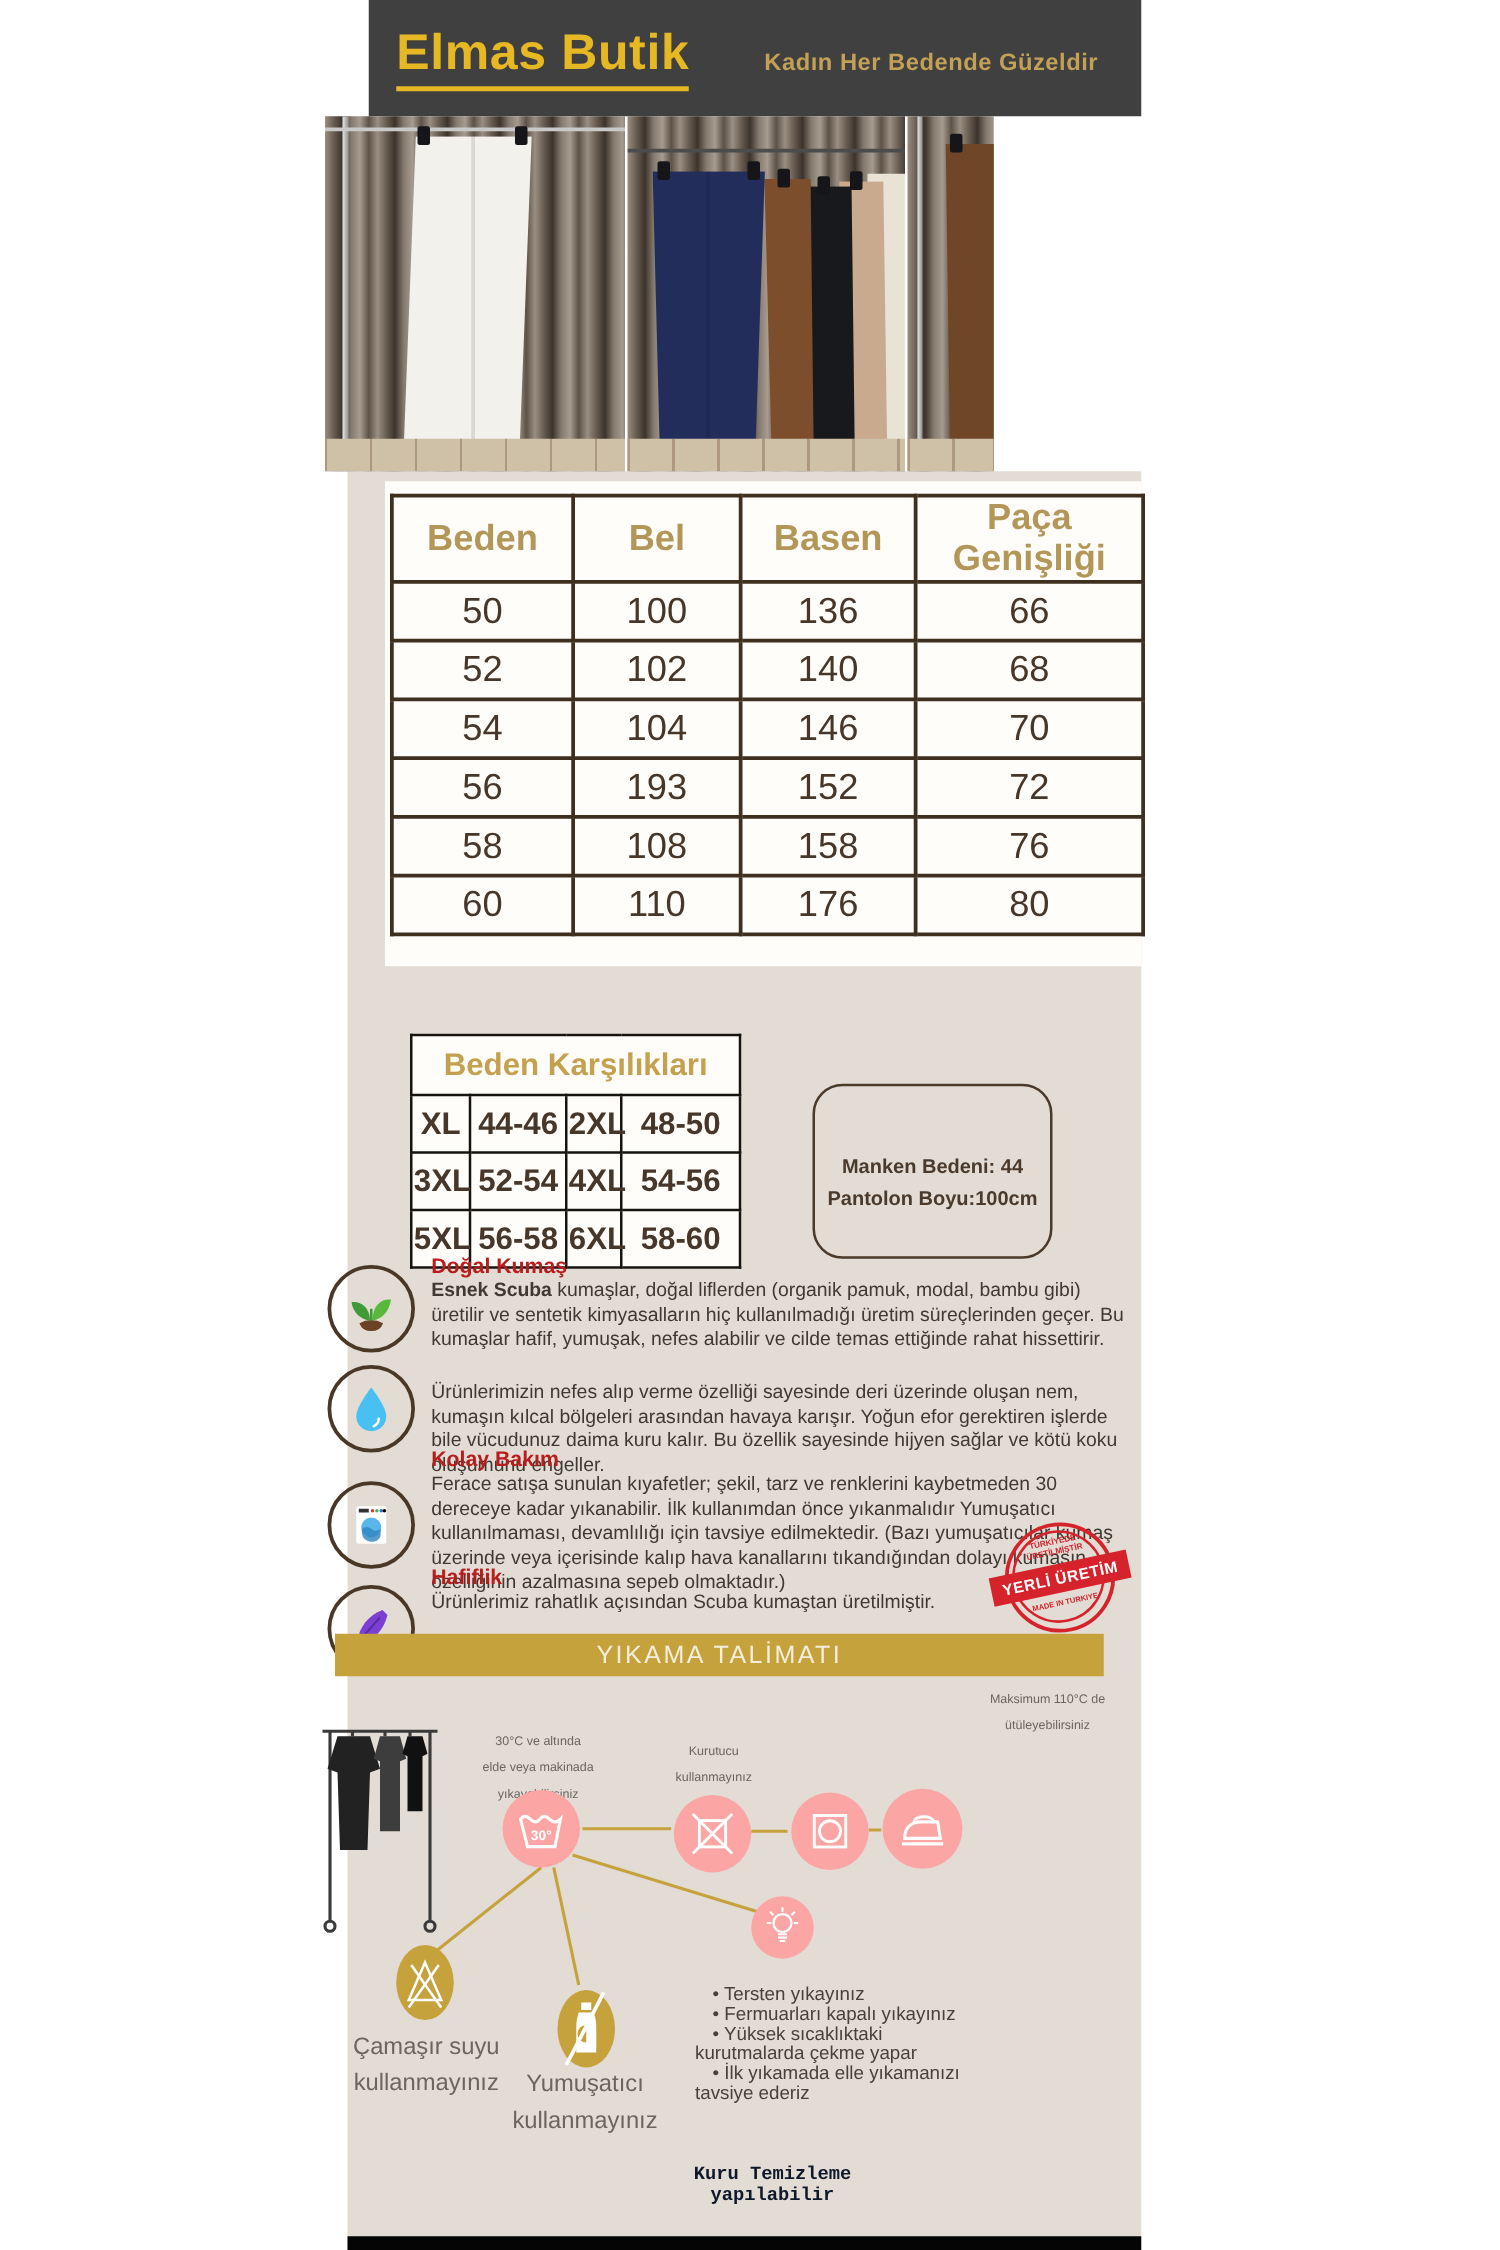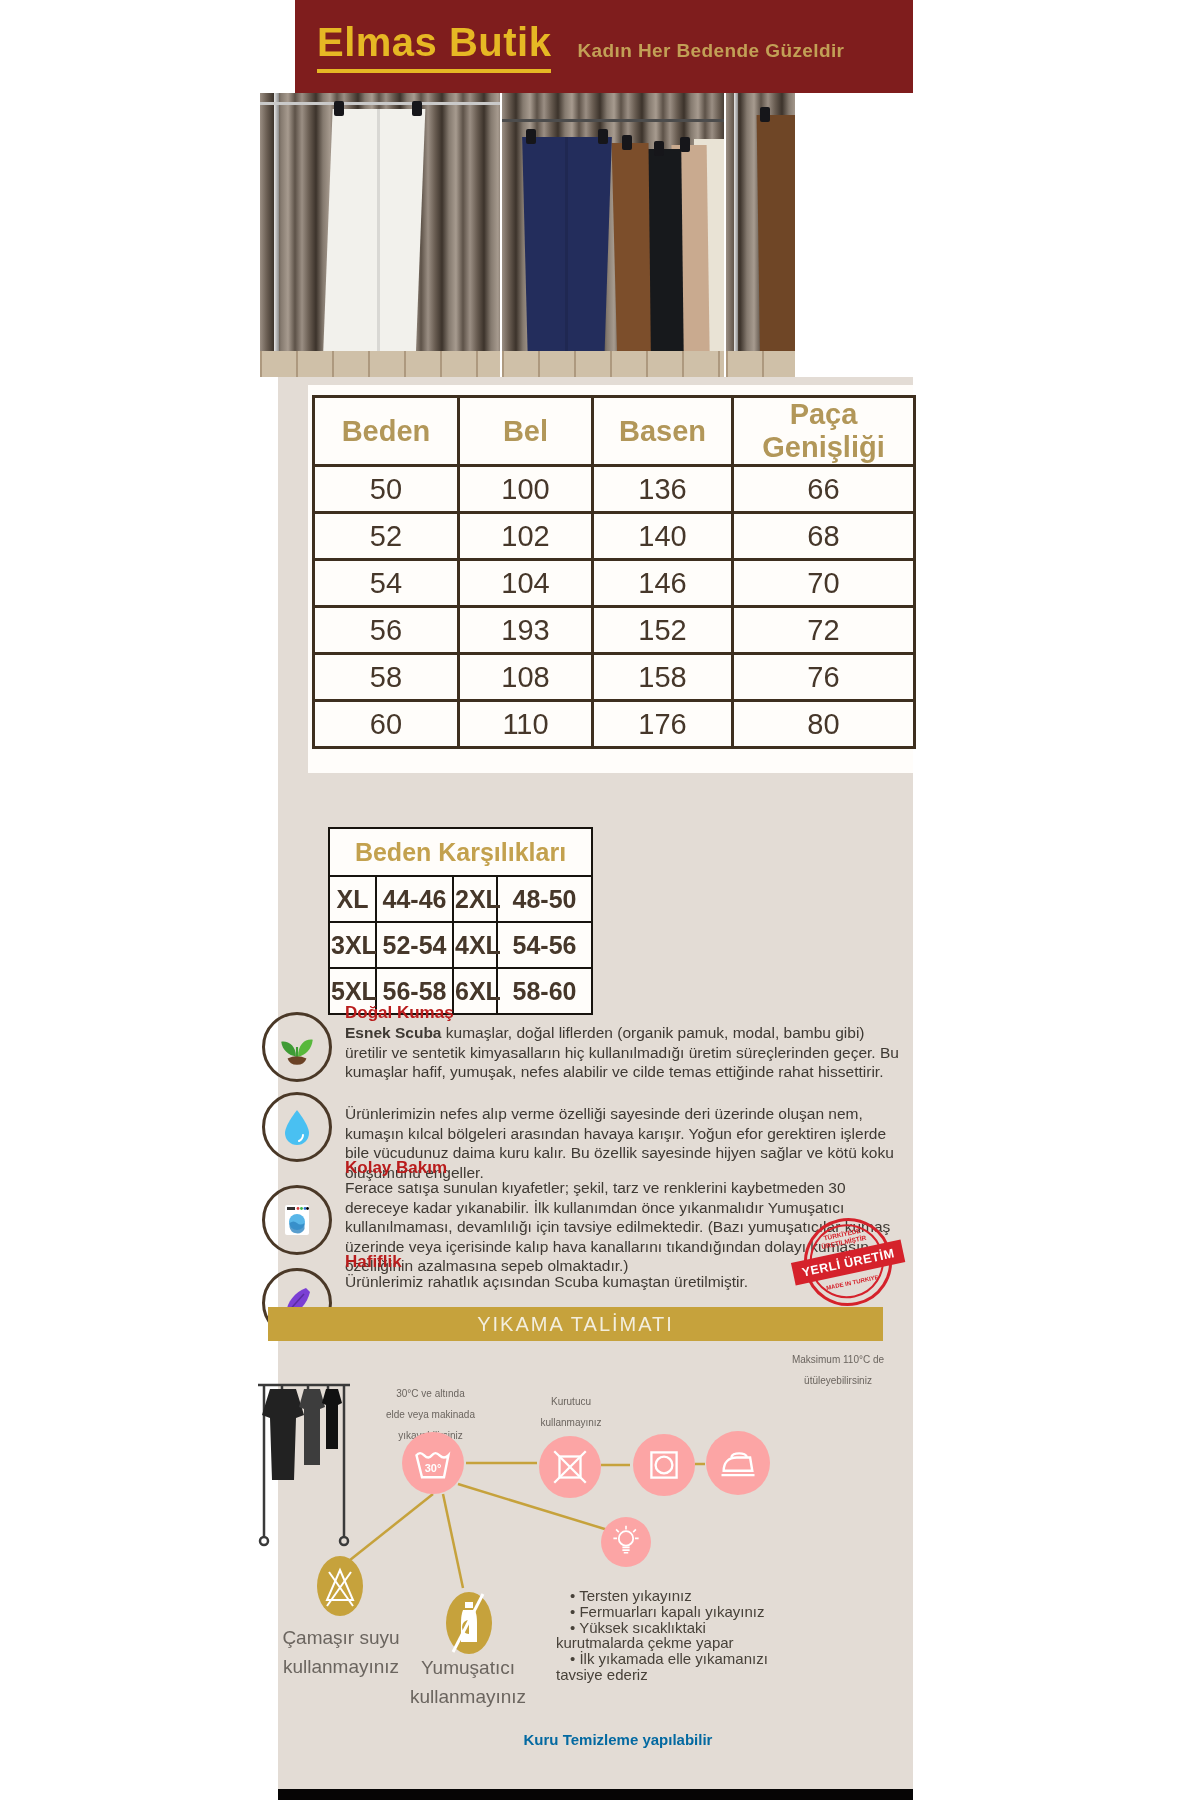--- a/index.html
+++ b/index.html
@@ -2,21 +2,21 @@
 <html><head>
 <meta charset="utf-8">
 <style>
   html,body{margin:0;padding:0;background:#ffffff;}
   #page{position:relative;width:1200px;height:1800px;background:#ffffff;overflow:hidden;
         font-family:"Liberation Sans", sans-serif;}
   .abs{position:absolute;}
   .preline{white-space:pre-line;}
 
   
-  #header{left:295px;top:0;width:618px;height:93px;background:#7f1d1d;display:flex;align-items:center;}
+  #header{left:295px;top:0;width:618px;height:93px;background:#404040;display:flex;align-items:center;gap:34px;}
   #brand{margin-left:22px;font-size:40px;font-weight:bold;color:#e6b824;border-bottom:4px solid #e6b824;padding-bottom:4px;letter-spacing:.5px;}
   #tagline{margin-left:26px;margin-top:8px;font-size:19px;font-weight:bold;color:#c2a056;letter-spacing:.4px;}
 
   
   .photo{top:93px;height:284px;overflow:hidden;background:
      repeating-linear-gradient(90deg,#9a8e83 0px,#695d52 7px,#3c332b 14px,#857a6f 21px,#a79b8f 28px,#5d5248 35px,#9a8e83 42px);}
   .floor{position:absolute;left:0;bottom:0;width:100%;height:26px;background:
      repeating-linear-gradient(90deg,rgba(110,80,50,.35) 0 2px,rgba(0,0,0,0) 2px 36px),#cfc0a8;}
   .pole{position:absolute;top:0;height:100%;width:5px;background:linear-gradient(90deg,#e8e8e8,#8a8a8a);}
   .bar{position:absolute;height:3px;background:#c9c9c9;}
@@ -70,21 +70,21 @@
   .cap{color:#6b655f;text-align:center;}
   .cap-sm{font-size:10px;line-height:21px;}
   .cap-lg{font-size:19px;line-height:29px;}
   .gold-circle{background:#fca5a5;border-radius:50%;display:flex;align-items:center;justify-content:center;}
   .gold-ellipse{background:#c6a23c;border-radius:50%;display:flex;align-items:center;justify-content:center;overflow:visible;}
 
   #tips{left:556px;top:1588px;width:218px;font-size:15px;line-height:15.8px;color:#474139;
         list-style:none;margin:0;padding:0;}
   #tips li{text-indent:14px;}
   #tips li::before{content:"•  ";}
-  #dry-clean{left:508px;top:1731px;width:220px;text-align:center;font-size:15px;font-weight:bold;color:#0369a1;}
+  #dry-clean{left:508px;top:1731px;width:220px;text-align:center;font-size:15px;font-weight:bold;color:#0f172a;font-family:Liberation Mono, monospace;}
   #bottom-bar{left:278px;top:1789px;width:635px;height:11px;background:#060505;}
 </style>
 </head>
 <body>
 
 <div id="page">
 
   <div id="header" class="abs">
     <div id="brand">Elmas Butik</div>
     <div id="tagline">Kadın Her Bedende Güzeldir</div>
@@ -214,20 +214,24 @@
           <tr>
             <td class="c-blue">5XL</td>
             <td>56-58</td>
             <td class="c-blue">6XL</td>
             <td>58-60</td>
           </tr>
         </tbody>
     </table>
   </div>
 
+  <div id="model-box" class="abs">
+    <div>Manken Bedeni: 44</div>
+    <div>Pantolon Boyu:100cm</div>
+  </div>
 
   <div class="feat-icon abs" style="top:1012px;">
     <svg width="42" height="42" viewBox="0 0 40 40">
       <path d="M11 31 q9 -5 18 0 q-2 6 -9 6 t-9 -6z" fill="#6b4226"></path>
       <path d="M19 29 C19 19 12 14 5 15 C6 23 12 28 19 29z" fill="#3f9b35"></path>
       <path d="M21 29 C21 17 28 12 35 13 C34 22 28 28 21 29z" fill="#58b83c"></path>
       <path d="M20 29 L20 20" stroke="#3f9b35" stroke-width="2"></path>
     </svg>
   </div>
   <div class="feat-title abs" style="top:1003px;">Doğal Kumaş</div>

